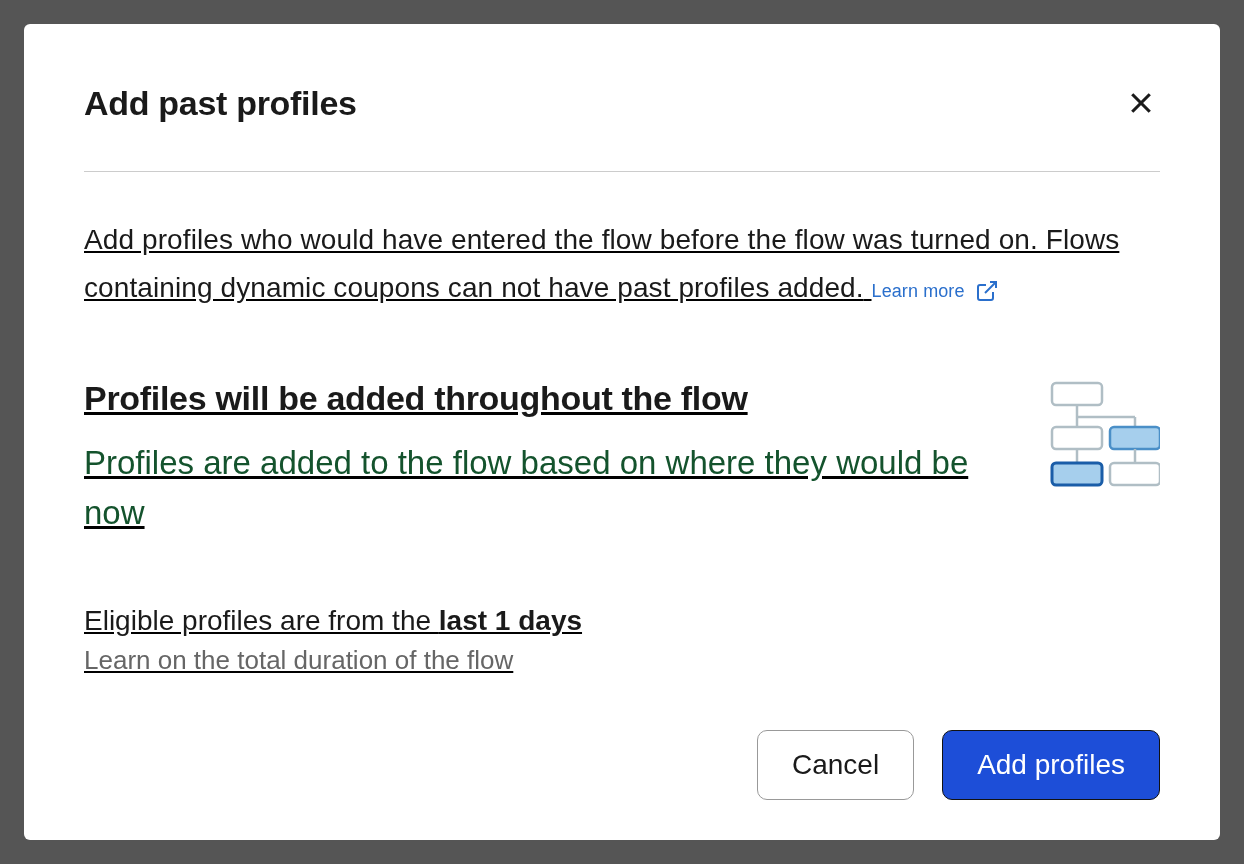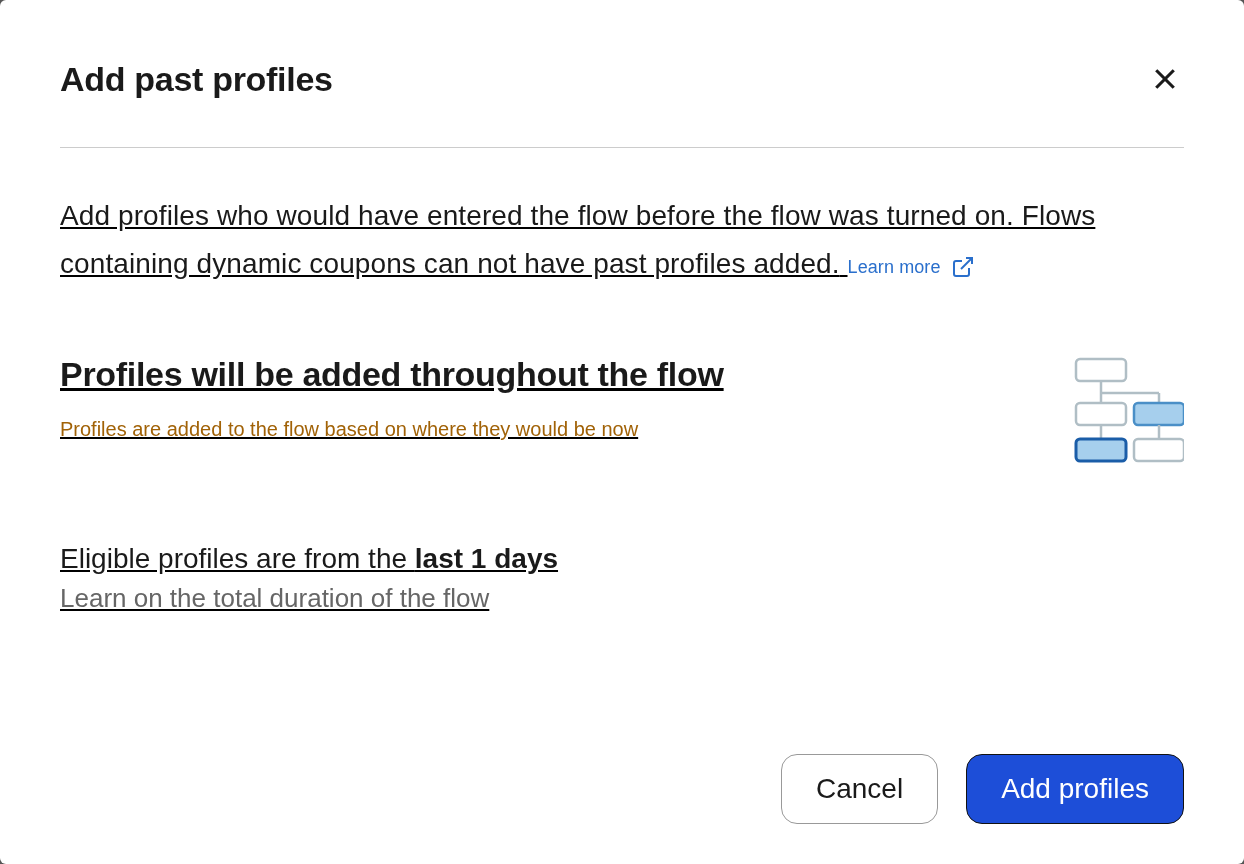--- a/index.html
+++ b/index.html
@@ -16,21 +16,21 @@
       overflow: hidden;
       position: relative;
     }
     
     .modal-overlay {
       position: absolute;
       inset: 0;
       display: flex;
       align-items: stretch;
       justify-content: center;
-      padding: 0;
+      padding: 24px;
     }
     
     .modal {
       background: #fff;
       border-radius: 6px;
       width: 100%;
       height: 100%;
       padding: 60px 60px 40px 60px;
       display: flex;
       flex-direction: column;
@@ -115,22 +115,22 @@
     
     .section-heading {
       font-size: 34px;
       font-weight: 700;
       color: #1a1a1a;
       letter-spacing: -0.3px;
       margin-bottom: 20px;
     }
     
     .section-subtext {
-      font-size: 20px;
-      color: #a16207;
+      font-size: 33px;
+      color: #14532d;
       line-height: 1.5;
     }
     
     .flow-diagram {
       flex-shrink: 0;
       width: 120px;
       height: 120px;
     }
     
     .eligibility-block {
@@ -155,21 +155,21 @@
     .modal-footer {
       display: flex;
       justify-content: flex-end;
       gap: 28px;
       margin-top: 40px;
     }
     
     .btn {
       padding: 18px 34px;
       font-size: 28px;
-      border-radius: 16px;
+      border-radius: 10px;
       cursor: pointer;
       font-family: inherit;
       font-weight: 500;
     }
     
     .btn-secondary {
       background: #fff;
       border: 1.5px solid #999;
       color: #1a1a1a;
     }

